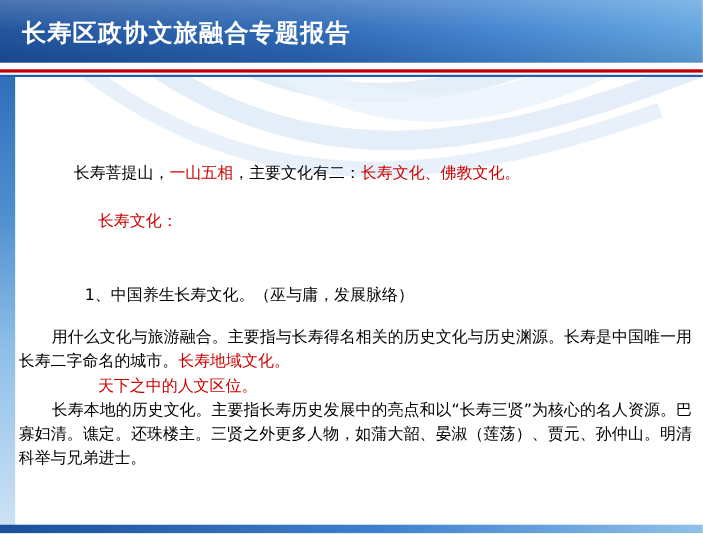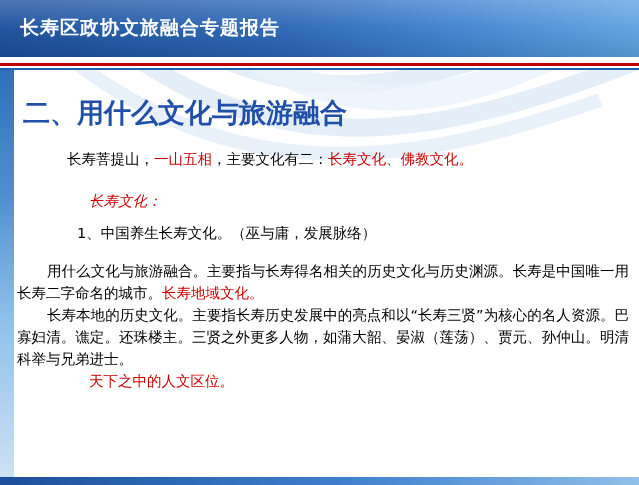--- a/index.html
+++ b/index.html
@@ -35,21 +35,21 @@
     top: 0;
     width: 639px;
     height: 57px;
     background: linear-gradient(to bottom, rgba(255,255,255,0.22) 0%, rgba(255,255,255,0.04) 48%, rgba(0,0,0,0.10) 100%);
   }
   .header-title {
     position: absolute;
     left: 20px;
     top: 15px;
     color: #ffffff;
-    font-size: 19px;
+    font-size: 22px;
     font-weight: bold;
     letter-spacing: 1px;
     font-family: "DejaVu Sans", "Liberation Sans", sans-serif;
     white-space: nowrap;
   }
   
   .rule-red {
     position: absolute;
     left: 0;
     top: 63px;
@@ -128,23 +128,23 @@
     line-height: 22px;
     color: #000000;
     font-family: "DejaVu Sans", "Liberation Sans", sans-serif;
   }
   .p {
     margin: 0;
     padding: 0;
   }
   .red { color: #cc0000; }
   .black { color: #000000; }
-  .indent-1 { text-indent: 0; padding-left: 50px; }
-  .indent-2 { text-indent: 0; padding-left: 72px; font-style: italic; }
-  .indent-3 { text-indent: 0; padding-left: 60px; }
+  .indent-1 { text-indent: 0; padding-left: 50px; font-family: Liberation Mono, monospace; }
+  .indent-2 { text-indent: 0; padding-left: 72px; }
+  .indent-3 { text-indent: 0; padding-left: 60px; margin-top: 36px; }
   .gap-sm { height: 10px; }
   .gap-md { height: 16px; }
   .gap-lg { height: 20px; }
   .para-just { text-align: justify; }
 </style>
 </head>
 <body>
 
 <div class="slide">
 
@@ -169,21 +169,20 @@
         <path d="M 60 -20 C 240 130, 430 90, 600 30"></path>
       </g>
     </svg>
   </div>
 
   <div class="left-band"></div>
   <div class="left-band-inner"></div>
 
   <div class="content">
 
-    <div class="slide-heading">二、用什么文化与旅游融合</div>
 
     <div class="body-text">
 
       <div class="p indent-1">
         <span class="black">长寿菩提山，</span><span class="red">一山五相</span><span class="black">，主要文化有二：</span><span class="red">长寿文化、佛教文化。</span>
       </div>
 
       <div class="gap-lg"></div>
 
       <div class="p indent-2 red">长寿文化：</div>
@@ -192,22 +191,22 @@
 
       <div class="p indent-3">1、中国养生长寿文化。（巫与庸，发展脉络）</div>
 
 
       <div class="gap-md"></div>
 
       <div class="p para-just" style="text-indent:30px;">
         <span class="black">用什么文化与旅游融合。主要指与长寿得名相关的历史文化与历史渊源。长寿是中国唯一用长寿二字命名的城市。</span><span class="red">长寿地域文化。</span>
       </div>
 
+      <div class="p red" style="padding-left:72px;">天下之中的人文区位。</div>
+
       <div class="p para-just" style="text-indent:30px;">长寿本地的历史文化。主要指长寿历史发展中的亮点和以“长寿三贤”为核心的名人资源。巴寡妇清。谯定。还珠楼主。三贤之外更多人物，如蒲大韶、晏淑（莲荡）、贾元、孙仲山。明清科举与兄弟进士。</div>
-
-      <div class="p red" style="padding-left:72px;">天下之中的人文区位。</div>
 
     </div>
   </div>
 
   <div class="bottom-band"></div>
 
 </div>
 
 </body></html>

